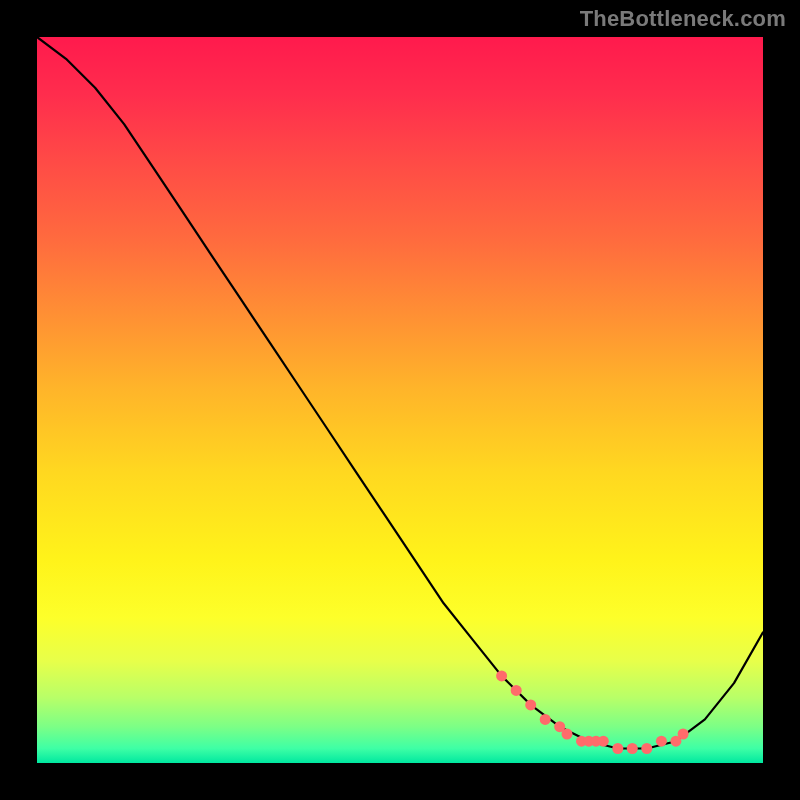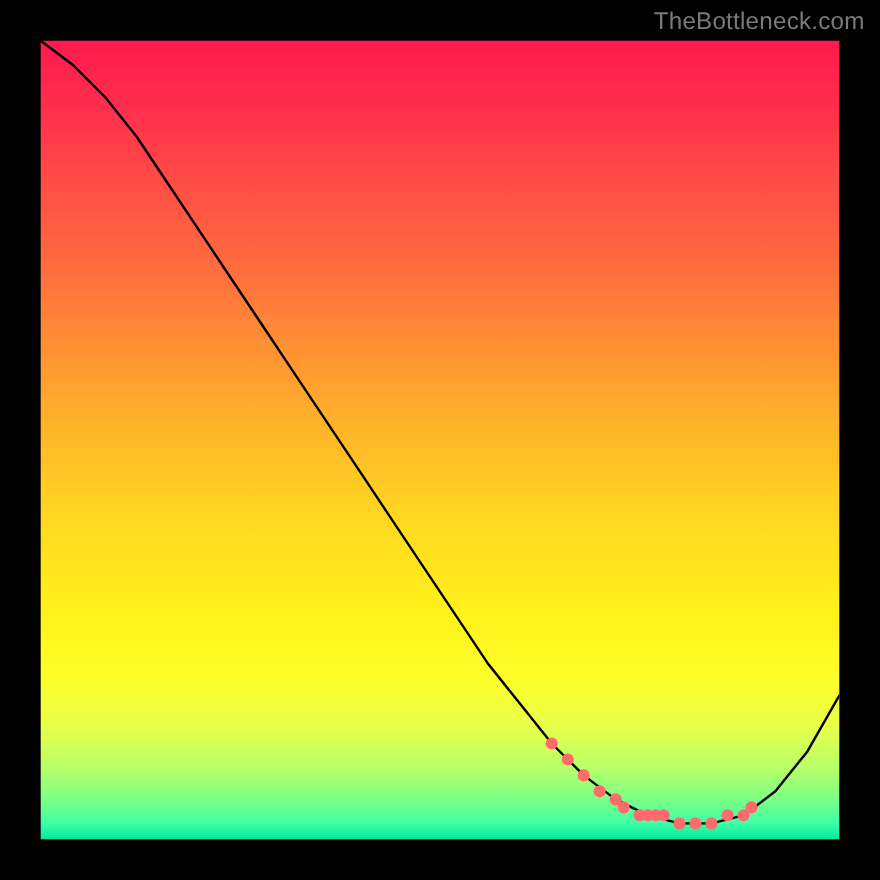--- a/index.html
+++ b/index.html
@@ -43,21 +43,21 @@
       #00e8a0 100%
     );
   }
   .watermark {
     position: absolute;
     top: 6px;
     right: 14px;
     color: #7a7a7a;
     font-size: 22px;
     letter-spacing: 0.2px;
-    font-weight: 400;
+    font-weight: 700;
     user-select: none;
   }
   svg.curve {
     position: absolute;
     top: 0;
     left: 0;
     width: 726px;
     height: 726px;
   }
 </style>

